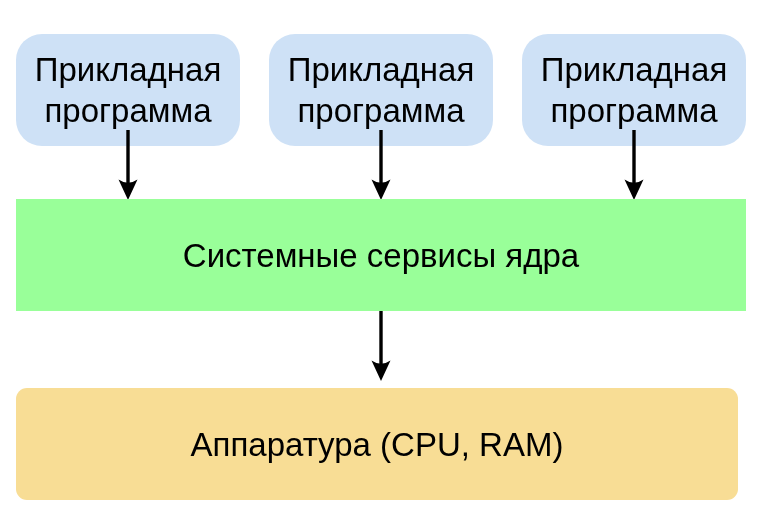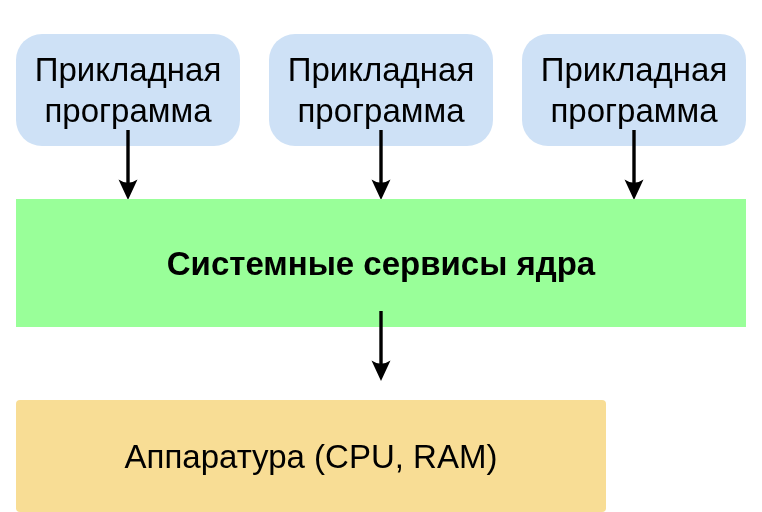--- a/index.html
+++ b/index.html
@@ -35,30 +35,29 @@
     padding: 0 12px;
     margin-top: 17px;
   }
   .app-box.pos-1 { left: 16px; }
   .app-box.pos-2 { left: 269px; }
   .app-box.pos-3 { left: 522px; }
   .kernel-box {
     left: 16px;
     top: 199px;
     width: 730px;
-    height: 128px;
+    height: 112px;
     background: var(--kernel-fill, #99ff99);
-    font-weight: bold;
   }
   .hardware-box {
     left: 16px;
-    top: 400px;
-    width: 590px;
+    top: 388px;
+    width: 722px;
     height: 112px;
-    border-radius: 4px;
+    border-radius: 11px;
     background: var(--hardware-fill, #f8dd95);
   }
   .arrow {
     position: absolute;
     width: 26px;
     height: 70px;
   }
   .arrow-1 { left: 115px; top: 130px; }
   .arrow-2 { left: 368px; top: 130px; }
   .arrow-3 { left: 621px; top: 130px; }

